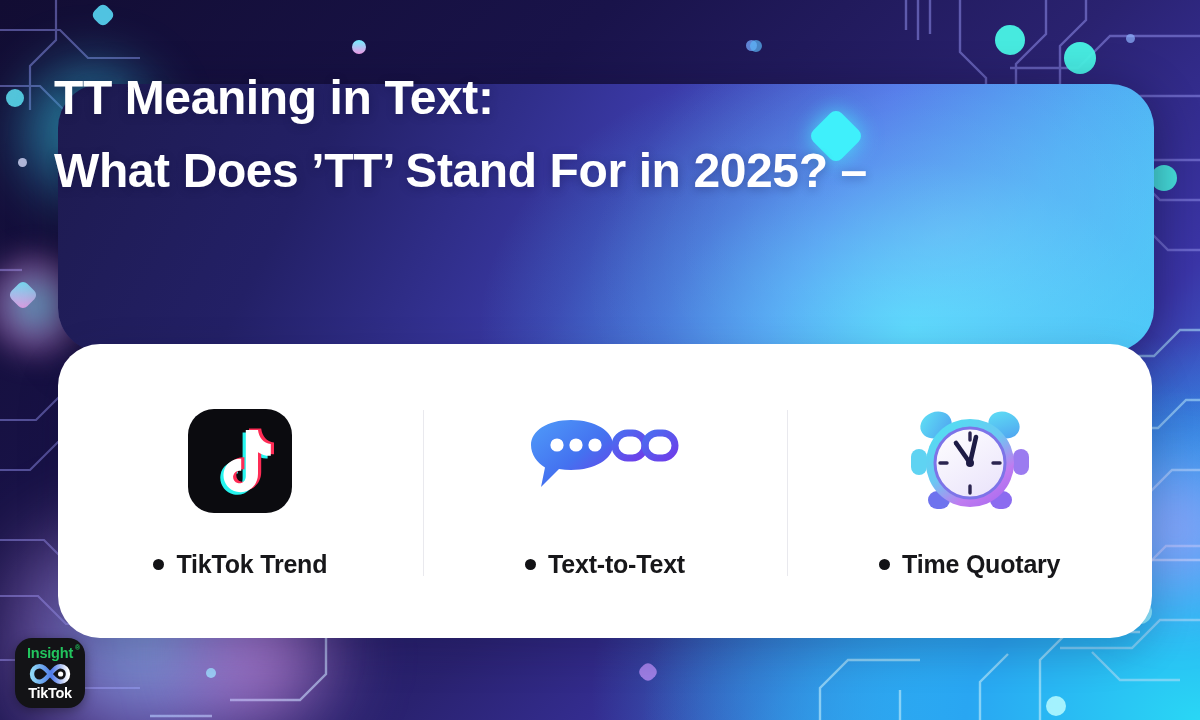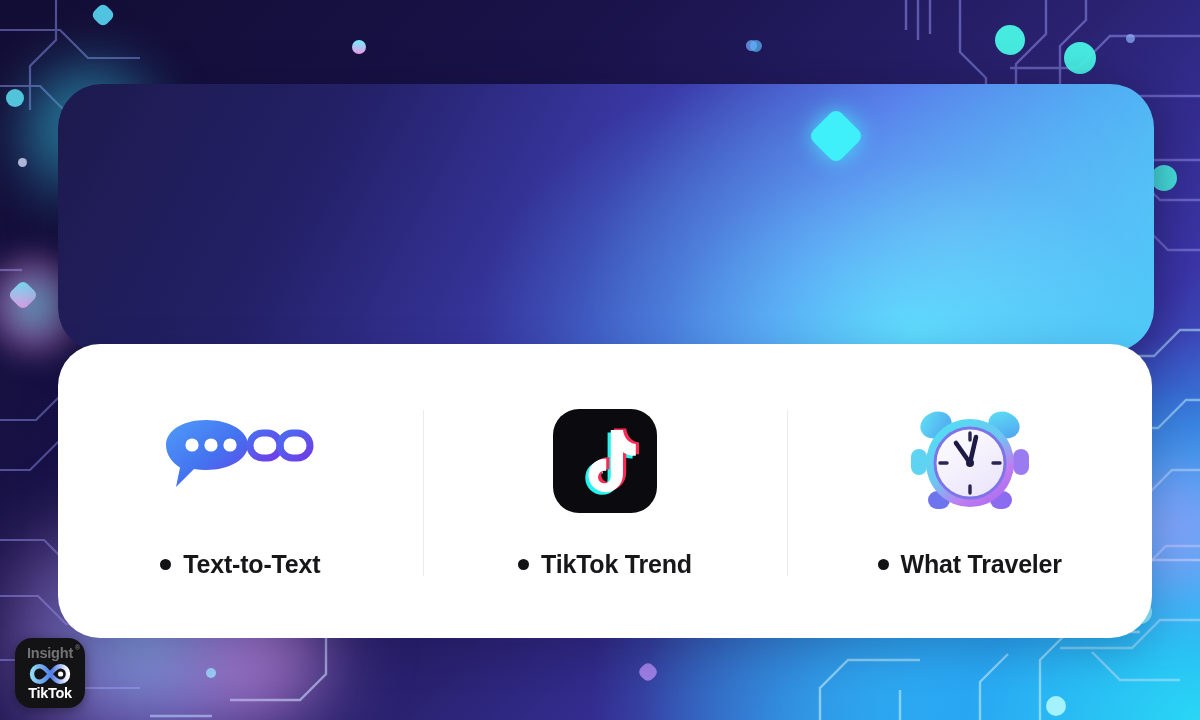--- a/index.html
+++ b/index.html
@@ -194,21 +194,21 @@
     border-radius: 17px;
     background: #131316;
     display: flex;
     flex-direction: column;
     align-items: center;
     justify-content: center;
     z-index: 6;
     box-shadow: 0 3px 12px rgba(0,0,0,0.38);
   }
   .logo-top {
-    color: #737373;
+    color: #22c55e;
     font-size: 14.5px;
     font-weight: 700;
     letter-spacing: -0.2px;
     line-height: 1;
     position: relative;
   }
   .logo-top .reg {
     position: absolute;
     right: -7px; top: -2px;
     font-size: 7px;
@@ -302,22 +302,43 @@
   <div class="diamond" style="left:750px; top:40px; width:12px; height:12px; background:#5bb6f8; opacity:.7;"></div>
   <div class="diamond" style="left:12px; top:284px; width:22px; height:22px; background:linear-gradient(135deg,#6ff0ff,#f59ce9); opacity:.9;"></div>
   <div class="diamond" style="left:640px; top:664px; width:16px; height:16px; background:#b88df5; opacity:.8;"></div>
   <div class="diamond" style="left:1106px; top:474px; width:40px; height:40px; background:rgba(214,176,250,.85); border-radius:10px;"></div>
 
   <div class="headline-panel">
     <div class="panel-sheen"></div>
     <div class="panel-diamond"></div>
   </div>
 
+  <h1 class="headline">
+    <span>TT Meaning in Text:</span>
+    <span class="line2">What Does ’TT’ Stand For in 2025? –</span>
+  </h1>
 
   <div class="white-card">
+
+    <div class="card-col">
+      <div class="icon-wrap">
+        <svg width="104" height="104" viewBox="0 0 104 104" xmlns="http://www.w3.org/2000/svg" aria-hidden="true">
+          <rect x="0" y="0" width="104" height="104" rx="26" fill="#0b0b0f"></rect>
+          <g transform="translate(22,21)">
+            <path d="M36 0h12c0.9 7.6 5.4 13.1 12.8 14.1v11.7c-4.6 0.3-8.7-1-12.8-3.6v21.5c0 12.4-10.3 20.4-21 18.1-9.2-2-15-10.8-13.2-20 1.6-8.1 9-13.8 17.4-13v12.2c-3.6-0.9-7 1.1-7.9 4.4-0.9 3.3 1 6.7 4.3 7.7 3.6 1.1 7.4-1.3 8-5 0.1-0.8 0.2-1.6 0.2-2.4V0z" fill="#25f4ee" transform="translate(-3.2,2.6)"></path>
+            <path d="M36 0h12c0.9 7.6 5.4 13.1 12.8 14.1v11.7c-4.6 0.3-8.7-1-12.8-3.6v21.5c0 12.4-10.3 20.4-21 18.1-9.2-2-15-10.8-13.2-20 1.6-8.1 9-13.8 17.4-13v12.2c-3.6-0.9-7 1.1-7.9 4.4-0.9 3.3 1 6.7 4.3 7.7 3.6 1.1 7.4-1.3 8-5 0.1-0.8 0.2-1.6 0.2-2.4V0z" fill="#fe2c55" transform="translate(3.2,-1.6)"></path>
+            <path d="M36 0h12c0.9 7.6 5.4 13.1 12.8 14.1v11.7c-4.6 0.3-8.7-1-12.8-3.6v21.5c0 12.4-10.3 20.4-21 18.1-9.2-2-15-10.8-13.2-20 1.6-8.1 9-13.8 17.4-13v12.2c-3.6-0.9-7 1.1-7.9 4.4-0.9 3.3 1 6.7 4.3 7.7 3.6 1.1 7.4-1.3 8-5 0.1-0.8 0.2-1.6 0.2-2.4V0z" fill="#ffffff"></path>
+          </g>
+        </svg>
+      </div>
+      <div class="card-label">
+        <span class="bullet"></span>
+        <span>TikTok Trend</span>
+      </div>
+    </div>
 
     <div class="card-col">
       <div class="icon-wrap">
         <svg width="172" height="104" viewBox="0 0 172 104" xmlns="http://www.w3.org/2000/svg" aria-hidden="true">
           <defs>
             <linearGradient id="bubbleGrad" x1="0" y1="0" x2="1" y2="1">
               <stop offset="0%" stop-color="#4f9cf9"></stop>
               <stop offset="55%" stop-color="#4472f0"></stop>
               <stop offset="100%" stop-color="#6b3ee8"></stop>
             </linearGradient>
@@ -338,37 +359,20 @@
         </svg>
       </div>
       <div class="card-label">
         <span class="bullet"></span>
         <span>Text-to-Text</span>
       </div>
     </div>
 
     <div class="card-col">
       <div class="icon-wrap">
-        <svg width="104" height="104" viewBox="0 0 104 104" xmlns="http://www.w3.org/2000/svg" aria-hidden="true">
-          <rect x="0" y="0" width="104" height="104" rx="26" fill="#0b0b0f"></rect>
-          <g transform="translate(22,21)">
-            <path d="M36 0h12c0.9 7.6 5.4 13.1 12.8 14.1v11.7c-4.6 0.3-8.7-1-12.8-3.6v21.5c0 12.4-10.3 20.4-21 18.1-9.2-2-15-10.8-13.2-20 1.6-8.1 9-13.8 17.4-13v12.2c-3.6-0.9-7 1.1-7.9 4.4-0.9 3.3 1 6.7 4.3 7.7 3.6 1.1 7.4-1.3 8-5 0.1-0.8 0.2-1.6 0.2-2.4V0z" fill="#25f4ee" transform="translate(-3.2,2.6)"></path>
-            <path d="M36 0h12c0.9 7.6 5.4 13.1 12.8 14.1v11.7c-4.6 0.3-8.7-1-12.8-3.6v21.5c0 12.4-10.3 20.4-21 18.1-9.2-2-15-10.8-13.2-20 1.6-8.1 9-13.8 17.4-13v12.2c-3.6-0.9-7 1.1-7.9 4.4-0.9 3.3 1 6.7 4.3 7.7 3.6 1.1 7.4-1.3 8-5 0.1-0.8 0.2-1.6 0.2-2.4V0z" fill="#fe2c55" transform="translate(3.2,-1.6)"></path>
-            <path d="M36 0h12c0.9 7.6 5.4 13.1 12.8 14.1v11.7c-4.6 0.3-8.7-1-12.8-3.6v21.5c0 12.4-10.3 20.4-21 18.1-9.2-2-15-10.8-13.2-20 1.6-8.1 9-13.8 17.4-13v12.2c-3.6-0.9-7 1.1-7.9 4.4-0.9 3.3 1 6.7 4.3 7.7 3.6 1.1 7.4-1.3 8-5 0.1-0.8 0.2-1.6 0.2-2.4V0z" fill="#ffffff"></path>
-          </g>
-        </svg>
-      </div>
-      <div class="card-label">
-        <span class="bullet"></span>
-        <span>TikTok Trend</span>
-      </div>
-    </div>
-
-    <div class="card-col">
-      <div class="icon-wrap">
         <svg width="128" height="112" viewBox="0 0 128 112" xmlns="http://www.w3.org/2000/svg" aria-hidden="true">
           <defs>
             <linearGradient id="clockBody" x1="0.15" y1="0" x2="0.85" y2="1">
               <stop offset="0%" stop-color="#4fe0f2"></stop>
               <stop offset="45%" stop-color="#6cc7f2"></stop>
               <stop offset="75%" stop-color="#c07bf0"></stop>
               <stop offset="100%" stop-color="#a86af0"></stop>
             </linearGradient>
             <linearGradient id="bellGrad" x1="0" y1="0" x2="1" y2="1">
               <stop offset="0%" stop-color="#5fe3f5"></stop>
@@ -402,21 +406,21 @@
 
           <g stroke="#1d1b45" stroke-width="4.6" stroke-linecap="round" fill="none">
             <path d="M64 58 L50 38"></path>
             <path d="M64 58 L70 32"></path>
           </g>
           <circle cx="64" cy="58" r="4" fill="#1d1b45"></circle>
         </svg>
       </div>
       <div class="card-label">
         <span class="bullet"></span>
-        <span>What Traveler</span>
+        <span>Time Quotary</span>
       </div>
     </div>
 
   </div>
 
   <div class="logo-badge">
     <div class="logo-top">
       <span>Insight</span><span class="reg">®</span>
     </div>
     <div class="logo-mark">

